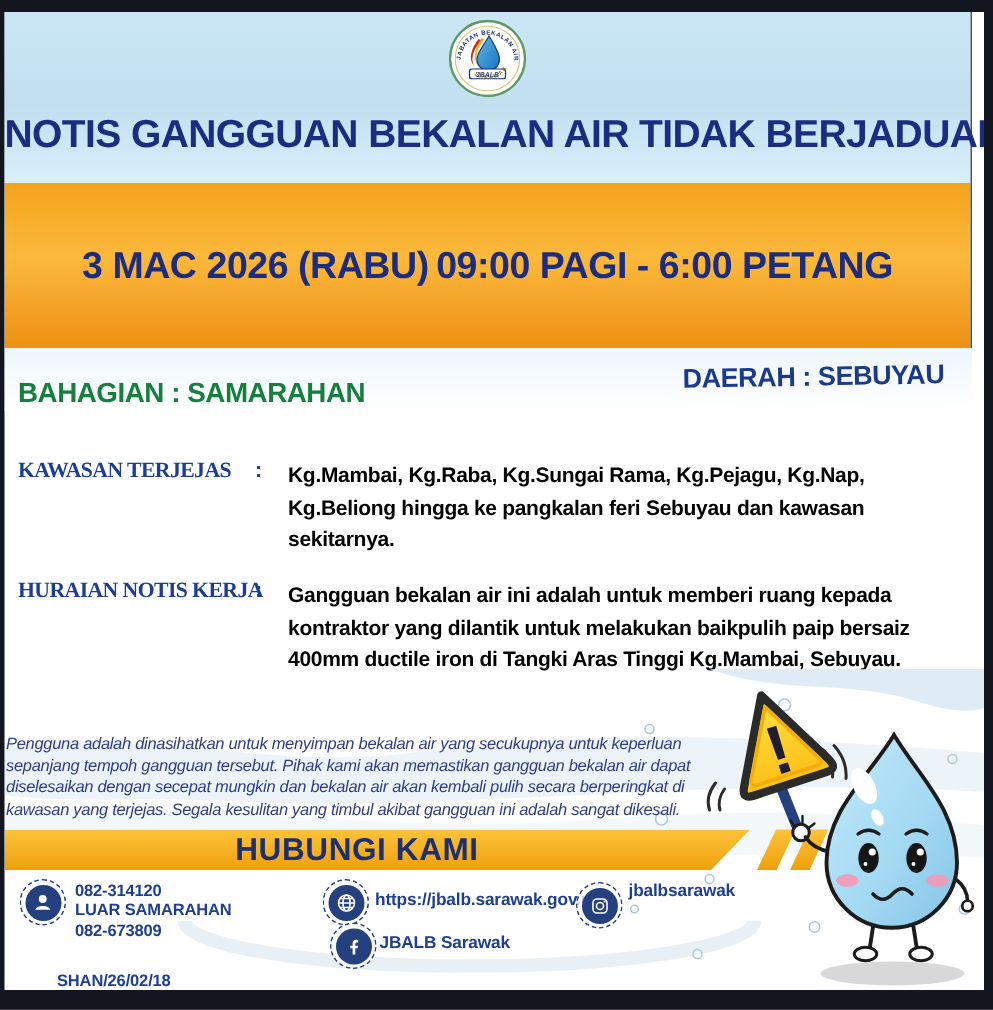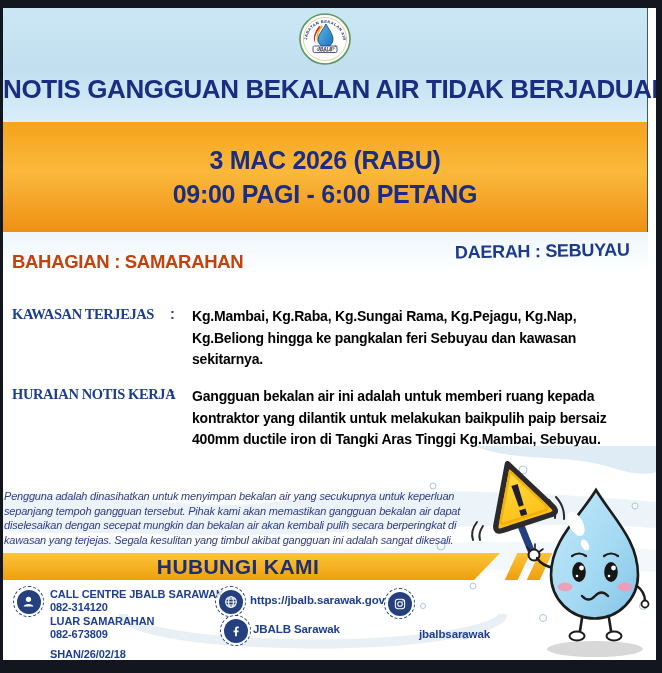--- a/index.html
+++ b/index.html
@@ -22,31 +22,31 @@
   .page-title{
     position:absolute;left:0;top:66px;width:645px;text-align:center;
     font-size:26px;font-weight:bold;color:#1b2d80;letter-spacing:-0.4px;
     white-space:nowrap;
   }
   
   .date-band{
     position:absolute;left:0;top:114px;width:645px;height:110px;
     background:linear-gradient(180deg,#f5a31c 0%,#fbb93c 45%,#ee9013 100%);
     border-right:1px solid #4a5560;
-    display:flex;flex-direction:column;justify-content:center;align-items:center;gap:5px;
+    display:flex;justify-content:center;align-items:center;gap:5px;
   }
   .date-line{font-size:25px;font-weight:bold;color:#1b2d80;letter-spacing:-0.3px;}
   
   .region-tint{
     position:absolute;left:0;top:224px;width:645px;height:42px;
     background:linear-gradient(180deg,#eef6fb 0%,#ffffff 100%);
   }
   .bahagian{
     position:absolute;left:9px;top:243px;font-size:18.5px;font-weight:bold;
-    color:#c2410c;letter-spacing:-0.3px;
+    color:#15803d;letter-spacing:-0.3px;
   }
   .daerah{
     position:absolute;right:26px;top:233px;font-size:18px;font-weight:bold;
     color:#1b3a8e;letter-spacing:-0.3px;transform:rotate(-1deg);
   }
   
   .row-label{
     position:absolute;left:9px;font-size:14.5px;font-weight:bold;color:#1c3e92;
     letter-spacing:-0.4px;
     font-family:Liberation Serif, serif;
@@ -90,22 +90,22 @@
     width:24px;height:24px;background:#24407e;border-radius:50%;
     display:flex;align-items:center;justify-content:center;color:#fff;
   }
   .contact-text{
     position:absolute;z-index:2;font-size:11px;font-weight:bold;color:#1d3e92;
     line-height:13.4px;letter-spacing:-0.1px;
   }
   .phone-block{left:47px;top:580px;}
   .website-label{left:247px;top:586px;font-size:11.5px;}
   .facebook-label{left:250px;top:615px;font-size:11.5px;}
-  .instagram-label{left:416px;top:620px;font-size:11.5px;}
-  .ref-code{left:47px;top:640px;}
+  .instagram-label{left:416px;top:580px;font-size:11.5px;}
+  .ref-code{left:35px;top:640px;}
   .badge-phone{left:10px;top:578px;}
   .badge-web{left:212px;top:578px;}
   .badge-fb{left:217px;top:607px;}
   .badge-ig{left:381px;top:580px;}
   a.plain{color:inherit;text-decoration:none;cursor:pointer;}
   
   .mascot{position:absolute;left:450px;top:440px;z-index:3;}
 </style>
 </head>
 <body>
@@ -188,21 +188,20 @@
 
     <div class="icon-badge badge-phone">
       <span class="icon-core">
         <svg width="15" height="15" viewBox="0 0 24 24">
           <circle cx="12" cy="8.5" r="4.2" fill="#fff"></circle>
           <path d="M4,20 C5,14.5 19,14.5 20,20 Z" fill="#fff"></path>
         </svg>
       </span>
     </div>
     <div class="contact-text phone-block">
-      <div>CALL CENTRE JBALB SARAWAK</div>
       <div>082-314120</div>
       <div>LUAR SAMARAHAN</div>
       <div>082-673809</div>
     </div>
     <div class="contact-text ref-code">SHAN/26/02/18</div>
 
     <div class="icon-badge badge-web">
       <span class="icon-core">
         <svg width="16" height="16" viewBox="0 0 24 24" fill="none" stroke="#fff" stroke-width="1.6">
           <circle cx="12" cy="12" r="8"></circle>

